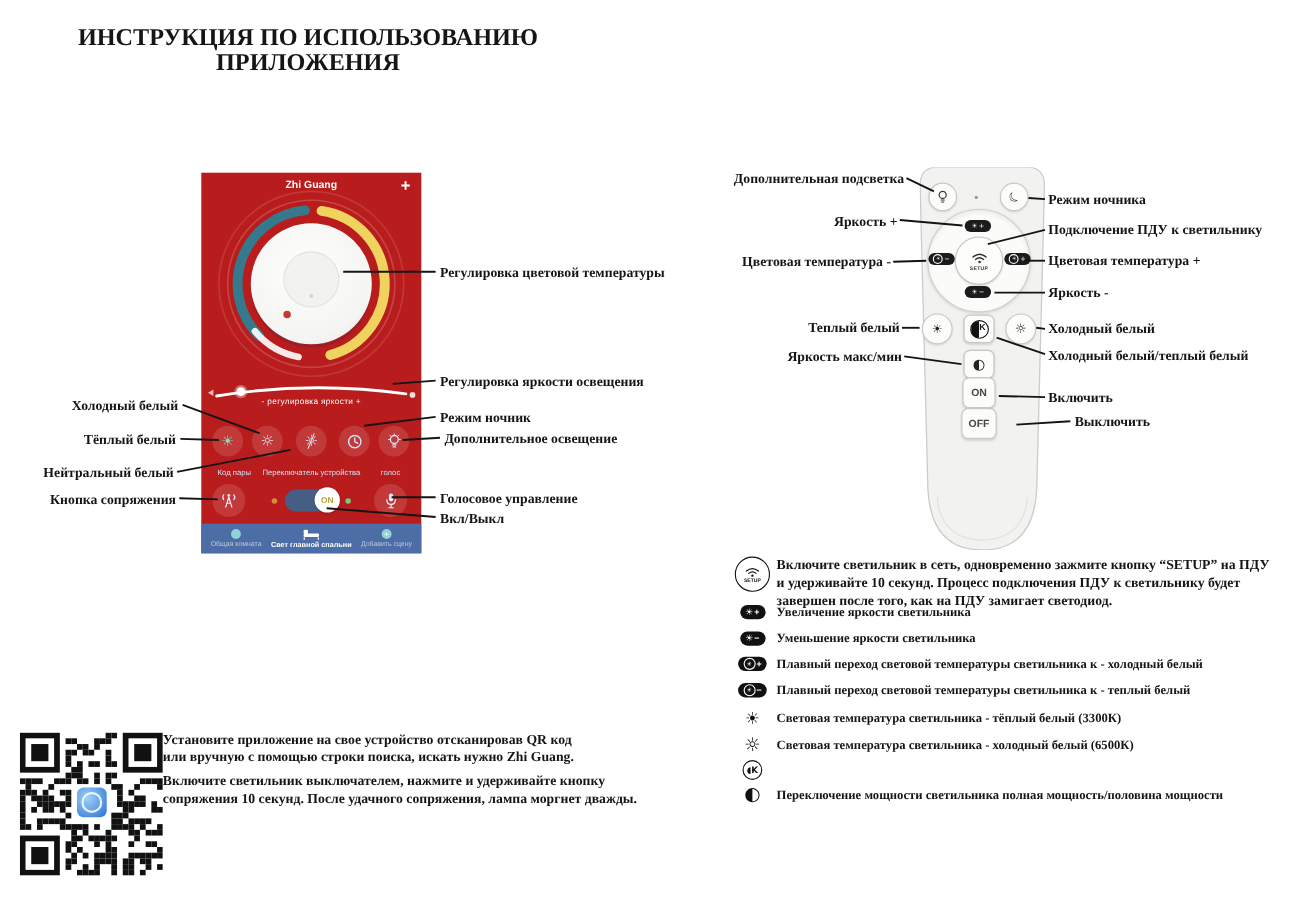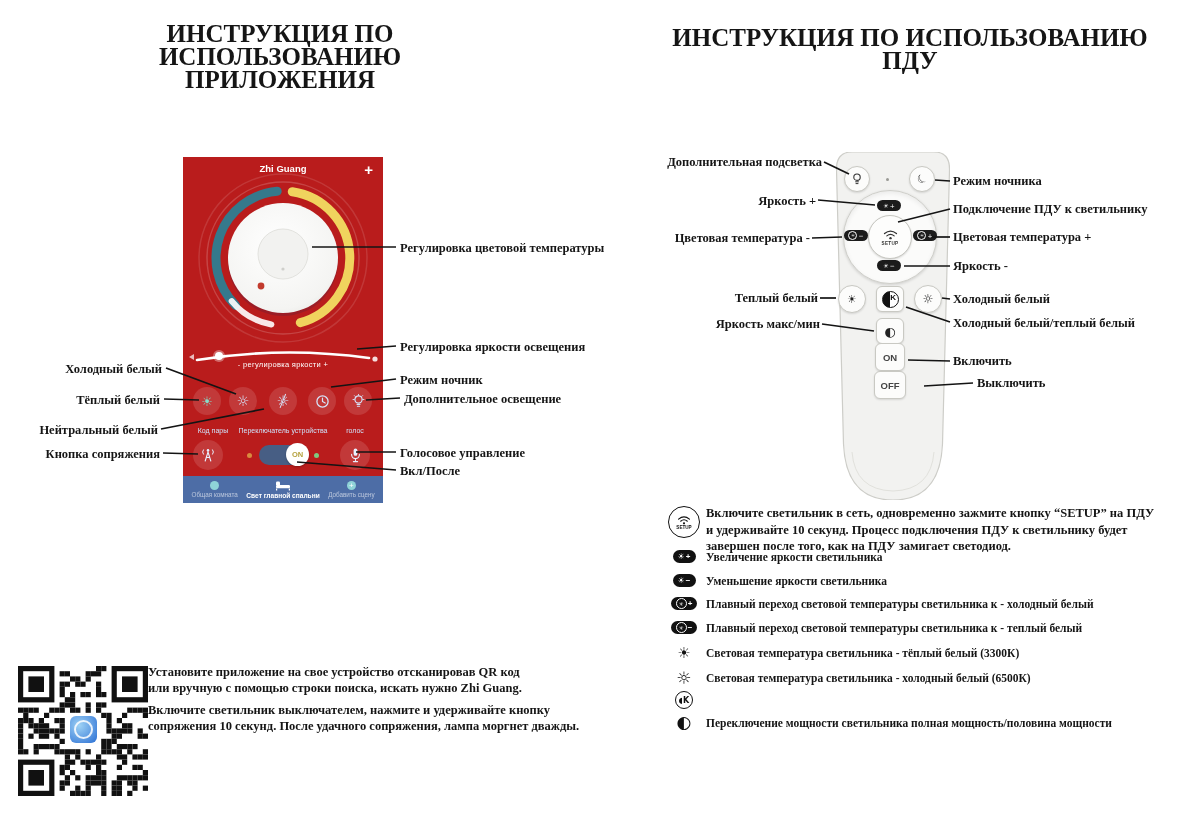--- a/index.html
+++ b/index.html
@@ -1,18 +1,18 @@
 <!DOCTYPE html>
 <html><head>
 <meta charset="utf-8">
 <style>
   html,body{margin:0;padding:0;background:#fff;}
   #canvas{position:relative;width:1180px;height:825px;background:#fff;overflow:hidden;
           font-family:"Liberation Serif",serif;color:#151515;}
-  .title{position:absolute;text-align:center;font-weight:bold;font-size:25px;line-height:23px;white-space:pre-line;}
+  .title{position:absolute;text-align:center;font-weight:bold;font-size:22px;line-height:23px;white-space:pre-line;}
   .co{position:absolute;font-weight:bold;font-size:12.5px;line-height:15px;white-space:nowrap;}
   .co.r{text-align:right;}
   .para{position:absolute;font-weight:bold;font-size:12.5px;line-height:16px;white-space:pre-line;}
   #lines{position:absolute;left:0;top:0;z-index:10;pointer-events:none;}
   #lines line{stroke:#141414;stroke-width:1.7;}
 
   
   .app{position:absolute;left:183px;top:157px;width:200px;height:346px;background:#b91c1c;
        font-family:"Liberation Sans",sans-serif;z-index:2;}
   .app-header{position:absolute;left:0;top:6px;width:100%;height:16px;}
@@ -108,21 +108,20 @@
     <line x1="932" y1="237" x2="950" y2="237"></line>
     <line x1="904" y1="266" x2="950" y2="266"></line>
     <line x1="942" y1="298" x2="950" y2="299"></line>
     <line x1="906" y1="307" x2="950" y2="322"></line>
     <line x1="908" y1="360" x2="950" y2="361"></line>
     <line x1="924" y1="386" x2="973" y2="383"></line>
   </svg>
 
   <div class="title" style="left:70px;top:22px;width:420px;">ИНСТРУКЦИЯ ПО ИСПОЛЬЗОВАНИЮ
 ПРИЛОЖЕНИЯ</div>
-  <div class="title" style="left:665px;top:26px;width:490px;">ИНСТРУКЦИЯ ПО ИСПОЛЬЗОВАНИЮ ПДУ</div>
 
   <div class="app">
     <div class="app-header">
       <span class="app-title">Zhi Guang</span>
       <span class="app-add">+</span>
     </div>
 
     <svg class="dialsvg" width="200" height="186" viewBox="0 0 200 186">
       <circle cx="100" cy="101" r="84" fill="none" stroke="rgba(255,255,255,0.12)" stroke-width="1.5"></circle>
       <circle cx="100" cy="101" r="76" fill="none" stroke="rgba(255,255,255,0.18)" stroke-width="1.5"></circle>
@@ -219,21 +218,21 @@
         <span class="navlab">Добавить сцену</span>
       </div>
     </div>
   </div>
 
   <div class="co" style="left:400px;top:241px;">Регулировка цветовой температуры</div>
   <div class="co" style="left:400px;top:340px;">Регулировка яркости освещения</div>
   <div class="co" style="left:400px;top:373px;">Режим ночник</div>
   <div class="co" style="left:404px;top:392px;">Дополнительное освещение</div>
   <div class="co" style="left:400px;top:446px;">Голосовое управление</div>
-  <div class="co" style="left:400px;top:464px;">Вкл/После</div>
+  <div class="co" style="left:400px;top:464px;">Вкл/Выкл</div>
   <div class="co r" style="right:1018px;top:362px;">Холодный белый</div>
   <div class="co r" style="right:1020px;top:393px;">Тёплый белый</div>
   <div class="co r" style="right:1022px;top:423px;">Нейтральный белый</div>
   <div class="co r" style="right:1020px;top:447px;">Кнопка сопряжения</div>
 
   <div class="remote">
     <svg width="114" height="348" viewBox="0 0 114 348" style="position:absolute;left:0;top:0;">
       <path d="M16,0 L98,0 Q114,0 113.5,18 L106.5,292 Q104,348 57,348 Q10,348 7.5,292 L0.5,18 Q0,0 16,0 Z" fill="#f2f2f0" stroke="#cdcdc8" stroke-width="1.2"></path>
       <path d="M16,300 Q19,338 57,339 Q95,338 98,300" fill="none" stroke="#e1e1dc" stroke-width="1"></path>
     </svg>

